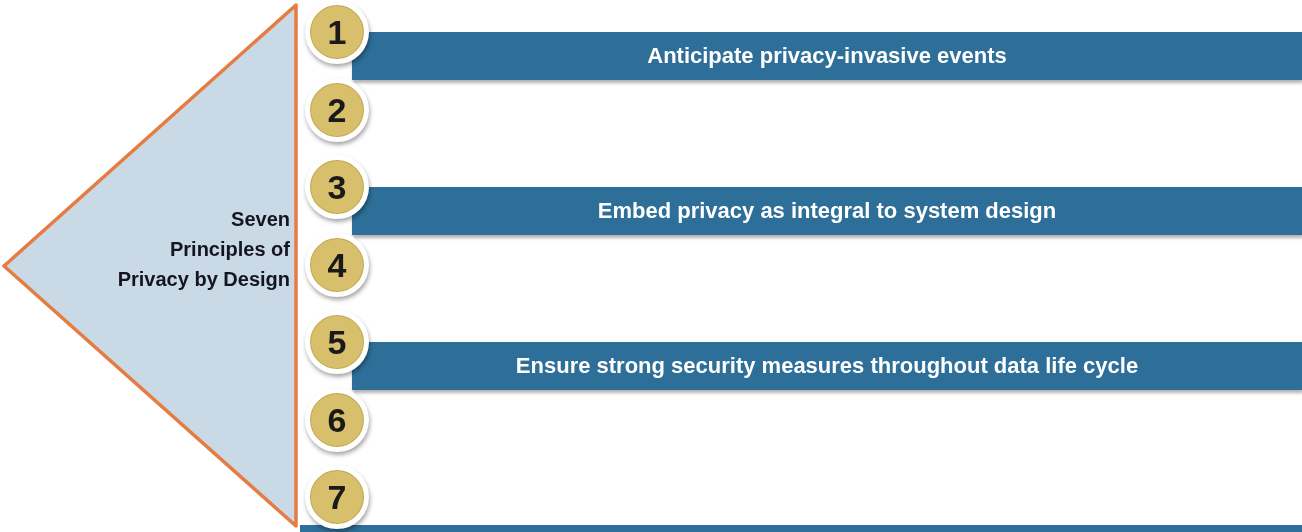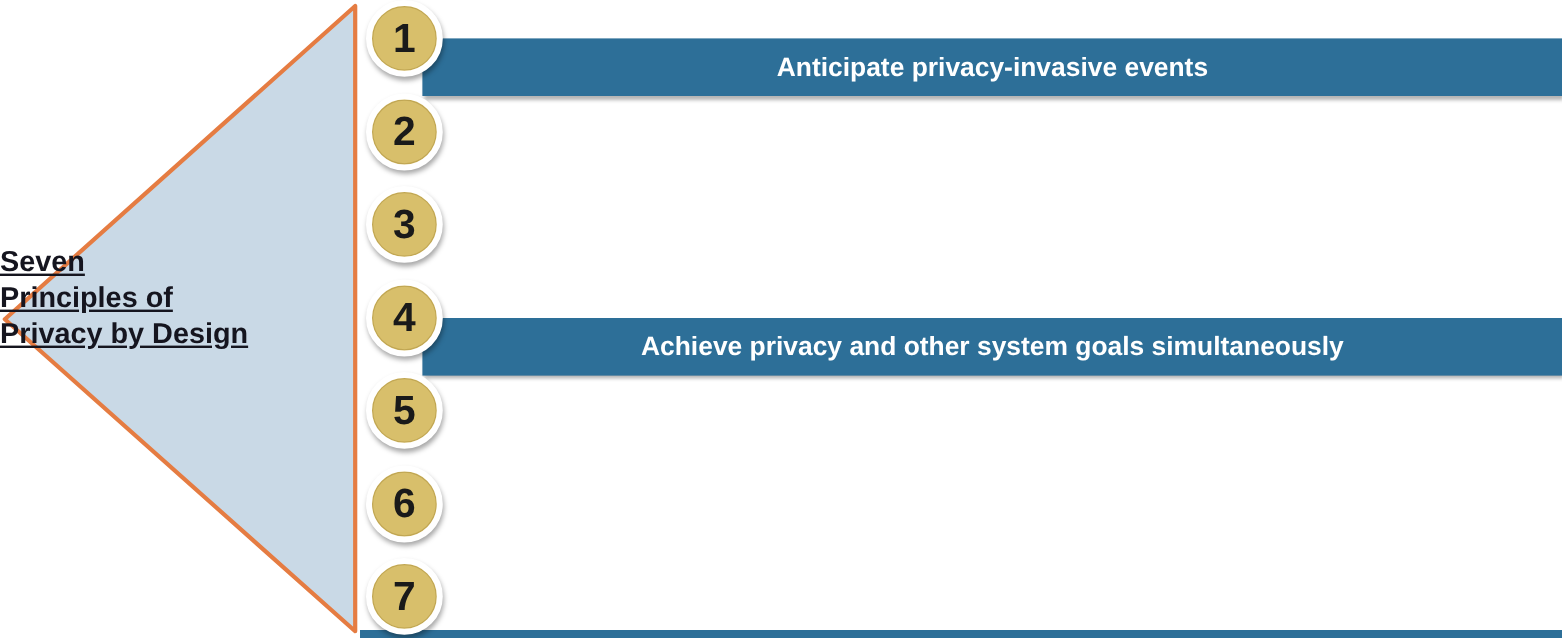--- a/index.html
+++ b/index.html
@@ -15,27 +15,27 @@
     position: absolute;
     left: 0; top: 0;
     width: 1302px; height: 532px;
     pointer-events: none;
   }
   #diagram-title {
     position: absolute;
     left: 0;
     top: 204px;
     width: 290px;
-    font-size: 24px;
+    text-align: right;
+    font-size: 20px;
     font-weight: bold;
     line-height: 30px;
     color: var(--title-text);
     white-space: pre-line;
     z-index: 2;
-    text-decoration: underline;
   }
   .row { position: absolute; left: 0; right: 0; height: 48px; }
   .bar {
     position: absolute;
     left: 352px;
     right: 0;
     top: 0;
     height: 48px;
     background: var(--bar-blue);
     box-shadow: 1px 3px 3px rgba(0,0,0,0.30);
@@ -105,33 +105,36 @@
     <div class="badge">
       <span class="badge-number">1</span>
     </div>
   </div>
       <div class="row" style="top: 85.5px;">
     <div class="badge">
       <span class="badge-number">2</span>
     </div>
   </div>
       <div class="row" style="top: 163px;">
+    <div class="bar">
+      <span class="bar-label">Embed privacy as integral to system design</span>
+    </div>
     <div class="badge">
       <span class="badge-number">3</span>
     </div>
   </div>
       <div class="row" style="top: 240.5px;">
-    <div class="bar">
-      <span class="bar-label">Achieve privacy and other system goals simultaneously</span>
-    </div>
     <div class="badge">
       <span class="badge-number">4</span>
     </div>
   </div>
       <div class="row" style="top: 318px;">
+    <div class="bar">
+      <span class="bar-label">Ensure strong security measures throughout data life cycle</span>
+    </div>
     <div class="badge">
       <span class="badge-number">5</span>
     </div>
   </div>
       <div class="row" style="top: 395.5px;">
     <div class="badge">
       <span class="badge-number">6</span>
     </div>
   </div>
       <div class="row" style="top: 473px;">

